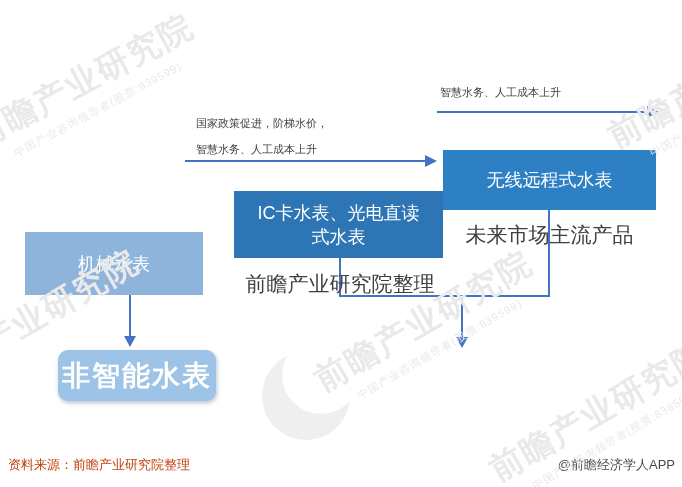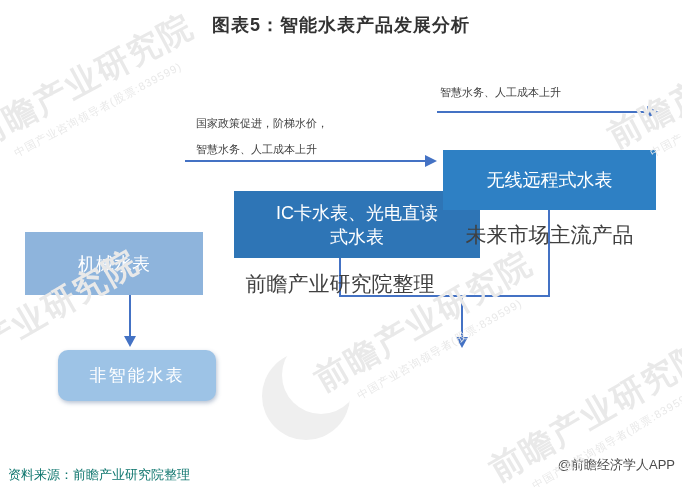--- a/index.html
+++ b/index.html
@@ -24,21 +24,21 @@
     border-top:6px solid transparent;border-bottom:6px solid transparent;
   }
   .h-arrow.a1{left:185px;top:160px;width:240px;}
   .h-arrow.a2{left:437px;top:111px;width:210px;}
   
   .stage{
     position:absolute;color:#fff;font-size:18px;line-height:24px;
     display:flex;align-items:center;justify-content:center;text-align:center;
   }
   .stage.left  {left:25px; top:232px;width:178px;height:63px;background:var(--stage1-color);z-index:1;}
-  .stage.middle{left:234px;top:191px;width:246px;height:67px;background:var(--stage2-color);z-index:2;}
+  .stage.middle{left:234px;top:191px;width:209px;height:67px;background:var(--stage2-color);z-index:2;}
   .stage.right {left:443px;top:150px;width:213px;height:60px;background:var(--stage3-color);z-index:3;}
   
   .note{position:absolute;color:var(--note-color);font-size:21px;z-index:4;}
   .note.current{left:234px;top:270px;width:212px;text-align:center;}
   .note.future {left:443px;top:221px;width:213px;text-align:center;}
   
   .line{position:absolute;background:var(--arrow-color);z-index:1;}
   .seg-mid-v  {left:339px;top:258px;width:2px;height:39px;}
   .seg-right-v{left:548px;top:210px;width:2px;height:87px;}
   .seg-h      {left:339px;top:295px;width:211px;height:2px;}
@@ -47,27 +47,27 @@
     content:"";position:absolute;bottom:-10px;left:-5px;width:0;height:0;
     border-top:11px solid var(--arrow-color);
     border-left:6px solid transparent;border-right:6px solid transparent;
   }
   .v-arrow.left{left:129px;top:295px;height:42px;}
   .v-arrow.smart{left:461px;top:296px;height:42px;}
   
   .result{
     position:absolute;color:#fff;border-radius:10px;z-index:3;
     display:flex;align-items:center;justify-content:center;
-    font-size:17px;font-weight:400;letter-spacing:2px;
+    font-size:28px;font-weight:700;letter-spacing:2px;
     box-shadow:1px 2px 4px rgba(50,80,130,0.35);
   }
   .result.non-smart{left:58px;top:350px;width:158px;height:51px;background:var(--result1-color);}
   .result.smart    {left:382px;top:352px;width:167px;height:51px;background:var(--result2-color);}
   
-  .footer-source{position:absolute;left:8px;top:456px;font-size:13px;color:#0f766e;margin-top:10px;}
+  .footer-source{position:absolute;left:8px;top:456px;font-size:13px;color:#c2410c;}
   .footer-credit{position:absolute;right:7px;top:456px;font-size:13px;color:#4a4a4a;}
   
   .wm{
     position:absolute;transform:rotate(-28deg);text-align:center;z-index:10;
     color:var(--wm-color);pointer-events:none;white-space:nowrap;
   }
   .wm .big{font-size:33px;font-weight:bold;letter-spacing:2px;}
   .wm .small{font-size:11px;letter-spacing:1px;margin-top:2px;}
   .wm1{left:-48px;top:58px;width:270px;}
   .wm-tr{left:588px;top:58px;width:270px;}
@@ -102,21 +102,20 @@
     <div class="small">中国产业咨询领导者(股票:839599)</div>
   </div>
   <div class="wm wm-bl">
     <div class="big">前瞻产业研究院</div>
   </div>
   <div class="wm wm-br">
     <div class="big">前瞻产业研究院</div>
     <div class="small">中国产业咨询领导者(股票:839599)</div>
   </div>
 
-  <div class="title">图表5：智能水表产品发展分析</div>
 
   <div class="anno anno1">
     <div>国家政策促进，阶梯水价，</div>
     <div>智慧水务、人工成本上升</div>
   </div>
   <div class="h-arrow a1"></div>
 
   <div class="anno anno2">智慧水务、人工成本上升</div>
   <div class="h-arrow a2"></div>
 

